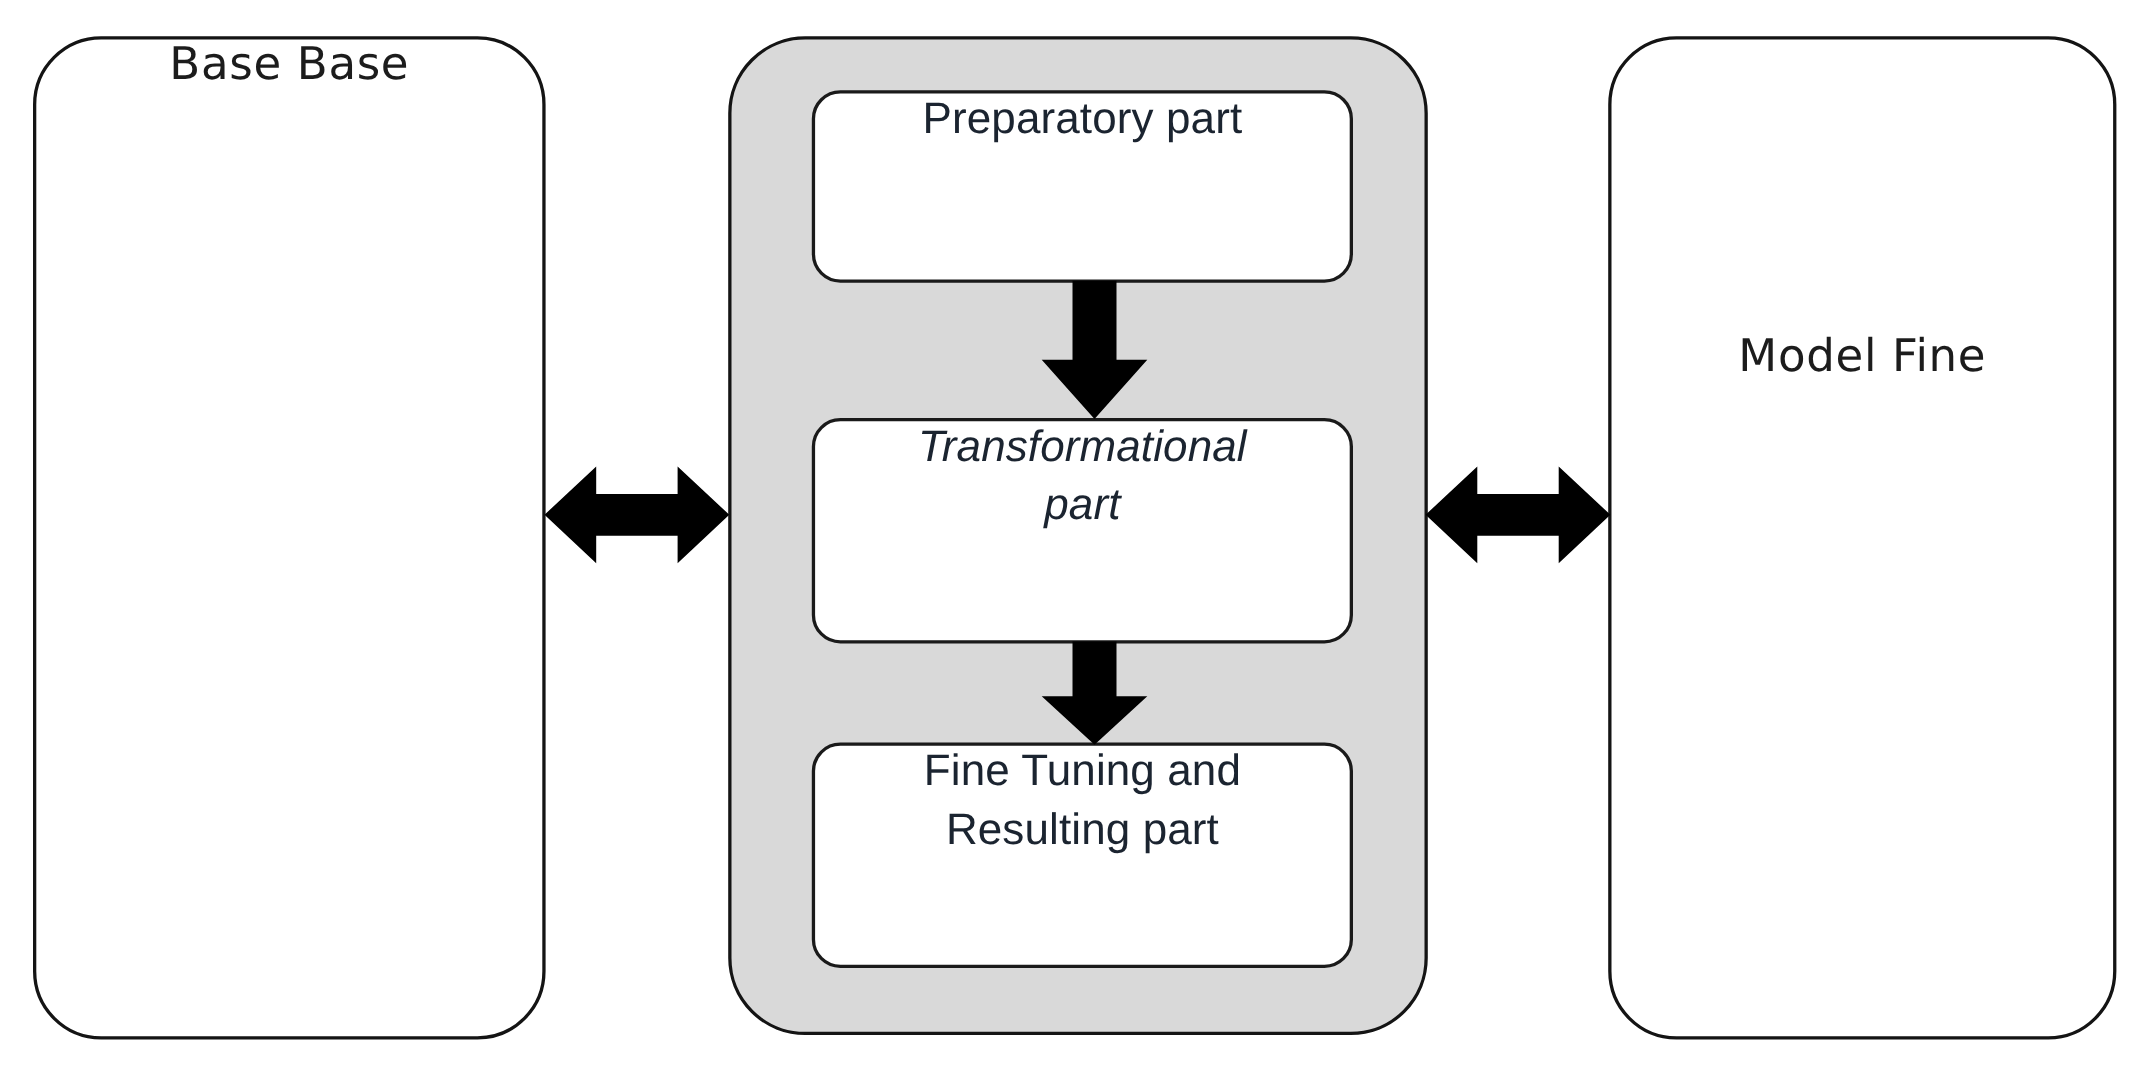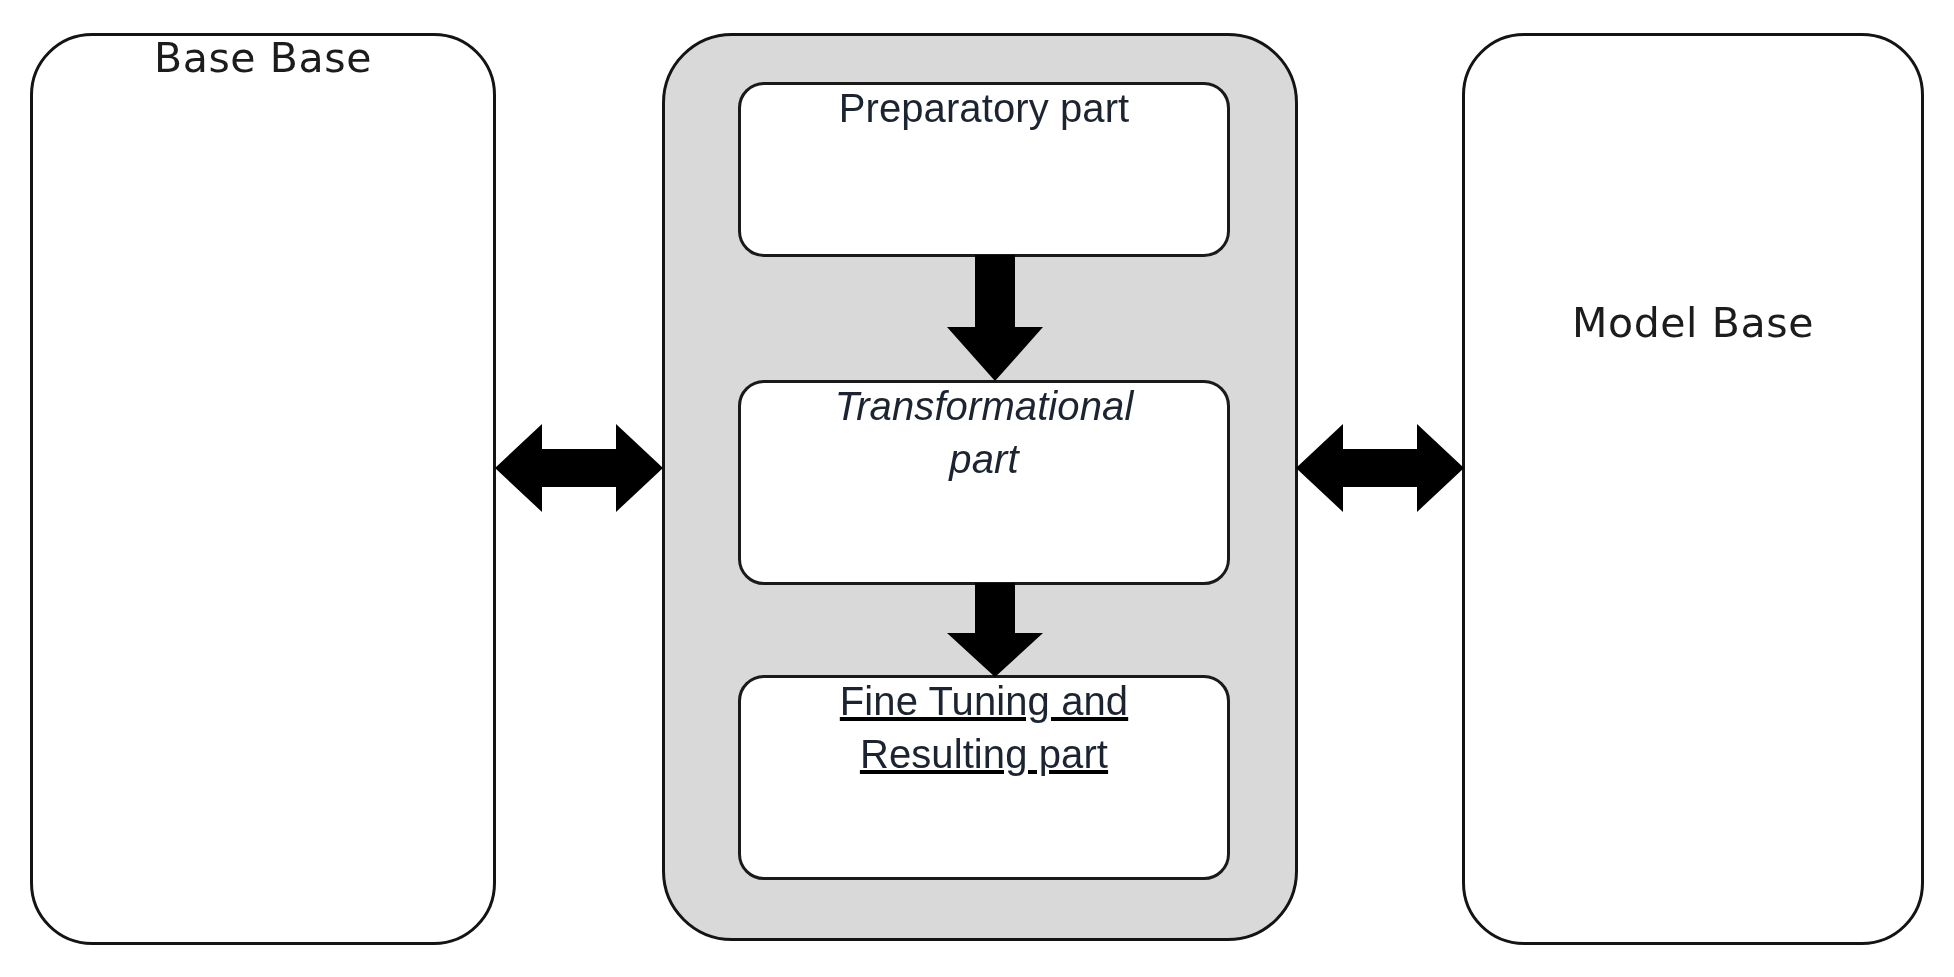--- a/index.html
+++ b/index.html
@@ -90,28 +90,28 @@
     <span class="step-label">Preparatory part</span>
   </div>
 
   <div class="shell step" id="step-transformational" style="left:738px; top:380px; width:492px; height:205px;"></div>
   <div class="label-wrap" style="left:738px; top:380px; width:492px; height:205px;font-style:italic;">
     <span class="step-label">Transformational
 part</span>
   </div>
 
   <div class="shell step" id="step-fine-tuning" style="left:738px; top:675px; width:492px; height:205px;"></div>
-  <div class="label-wrap" style="left:738px; top:675px; width:492px; height:205px;text-decoration:underline;">
+  <div class="label-wrap" style="left:738px; top:675px; width:492px; height:205px;">
     <span class="step-label">Fine Tuning and
 Resulting part</span>
   </div>
 
   <div class="shell outer-base" id="node-model-base" style="left:1462px; top:33px; width:462px; height:912px;"></div>
   <div class="label-wrap" style="left:1462px; top:33px; width:462px; height:912px; align-items:flex-start; padding-top:265px; box-sizing:border-box;">
-    <span class="base-label">Model Base</span>
+    <span class="base-label">Model Fine</span>
   </div>
 
   <div class="arrow-host" style="left:940px; top:255px; width:110px; height:128px;">
     <svg viewBox="0 0 110 128" width="110" height="128" aria-hidden="true">
       <polygon points="35,0 75,0 75,72 103,72 55,126 7,72 35,72" fill="#000000"></polygon>
     </svg>
   </div>
 
   <div class="arrow-host" style="left:940px; top:583px; width:110px; height:95px;">
     <svg viewBox="0 0 110 95" width="110" height="95" aria-hidden="true">

